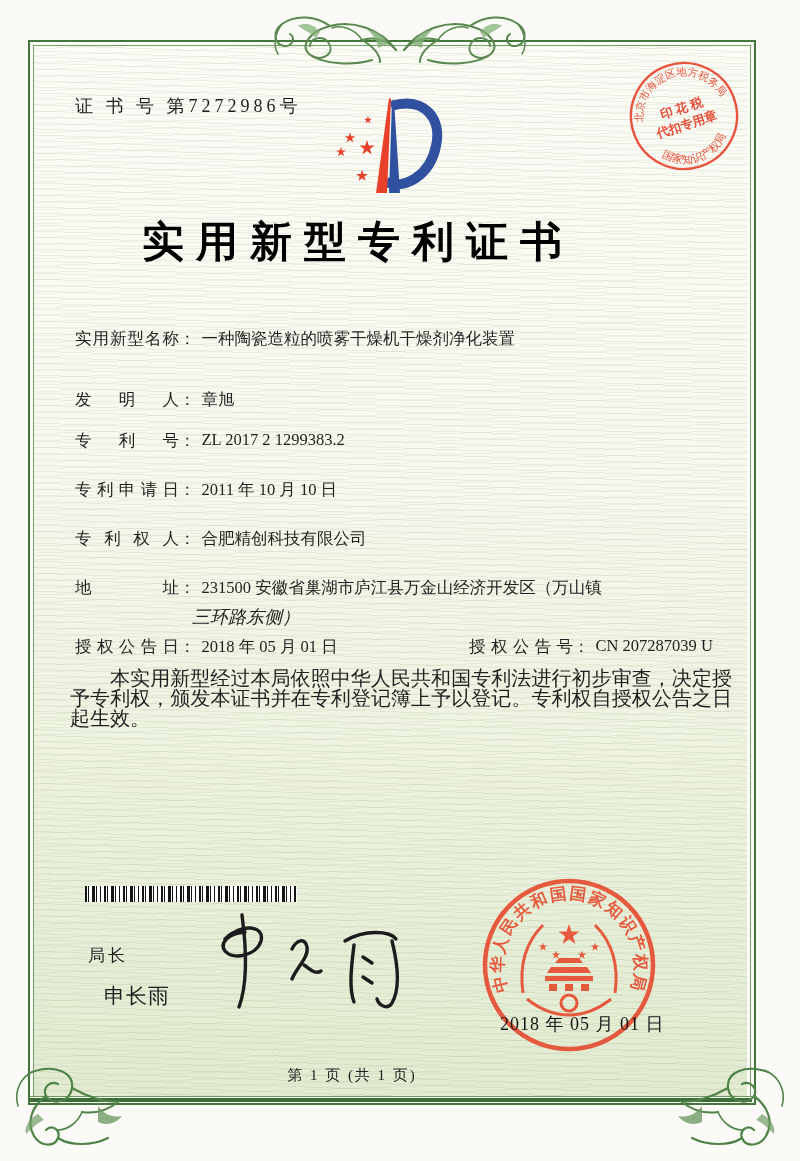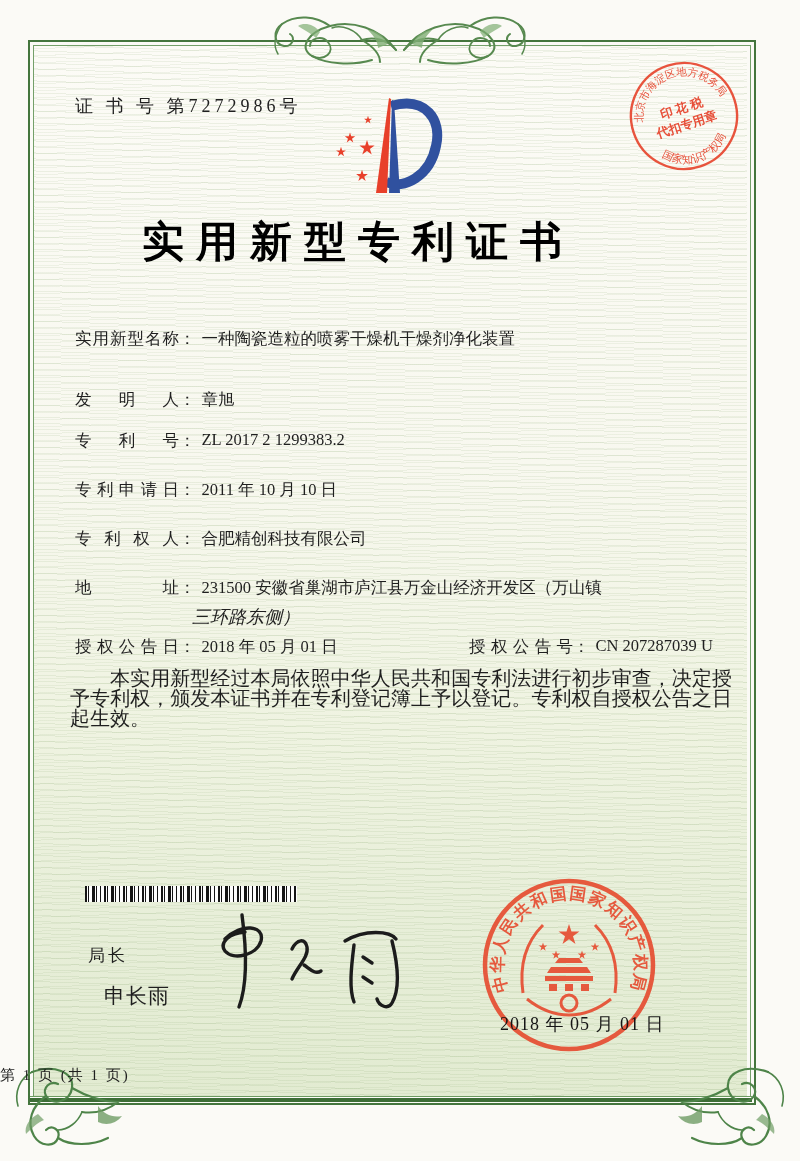--- a/index.html
+++ b/index.html
@@ -52,21 +52,21 @@
       #141414 7px 10px,#fdfdfd 10px 11px,#141414 11px 12px,#fdfdfd 12px 15px,
       #141414 15px 16px,#fdfdfd 16px 19px);
   }
   .sig-title{left:88px;top:944px;font-size:17px;letter-spacing:3px;z-index:2;font-family:Liberation Mono, monospace;}
   .sig-name{left:88px;top:982px;font-size:21px;letter-spacing:1px;z-index:2;margin-left:16px;}
   .signature-svg{left:195px;top:905px;z-index:2;}
   .seal-svg{left:481px;top:877px;z-index:3;}
   .seal-date{left:500px;top:1012px;font-size:18px;letter-spacing:1px;z-index:4;color:#151515;}
   .stamp-svg{left:626px;top:58px;z-index:3;transform:rotate(-18deg);}
   .logo-svg{left:328px;top:94px;z-index:2;}
-  .footer{left:0;top:1066px;width:704px;text-align:left;font-size:15px;letter-spacing:2px;z-index:2;}
+  .footer{left:0;top:1066px;width:704px;text-align:center;font-size:15px;letter-spacing:2px;z-index:2;}
   .flourish{z-index:2;}
 </style>
 </head>
 <body>
 
 <div class="abs guilloche"></div>
 
 <div class="abs frame-outer">
   <div class="frame-inner"></div>
 </div>

